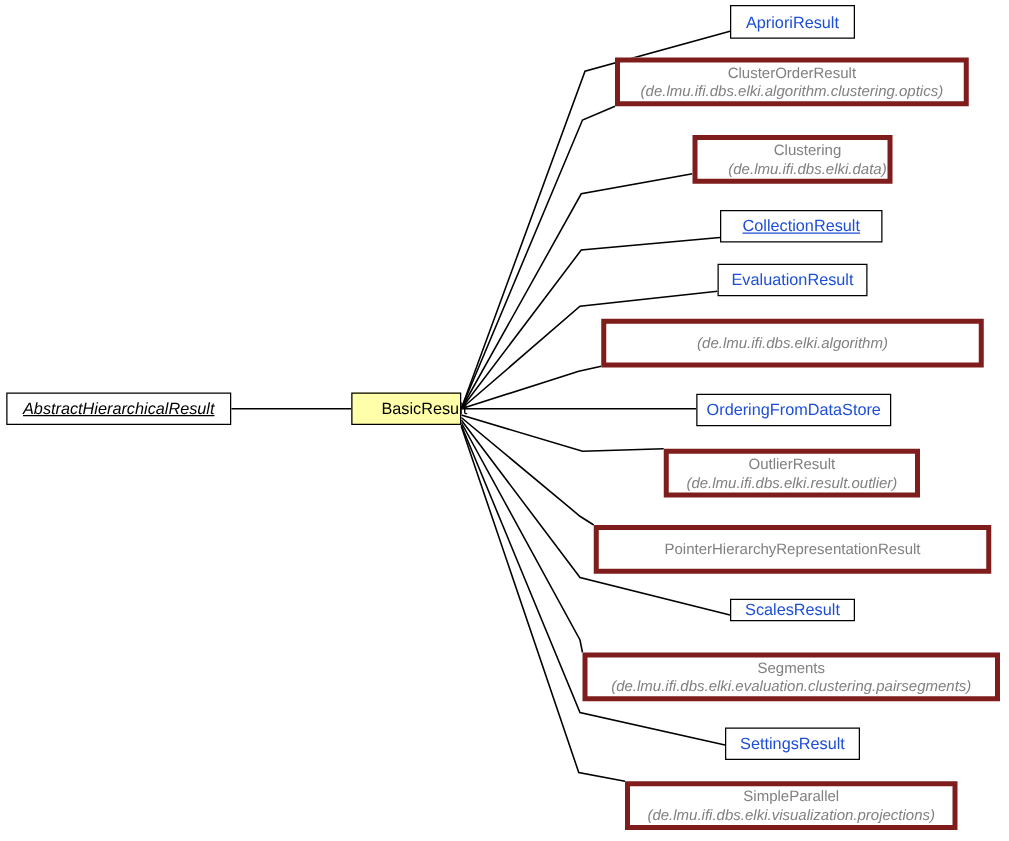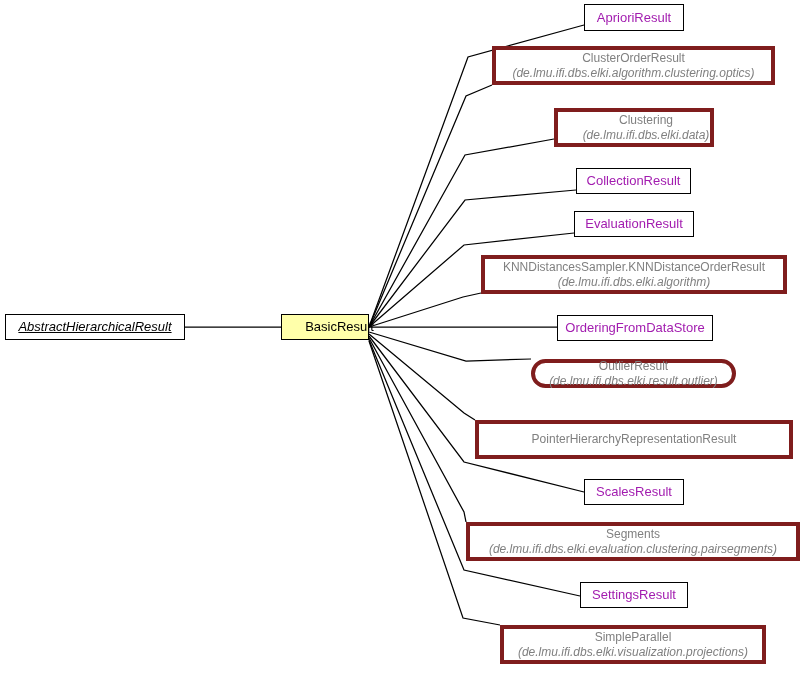--- a/index.html
+++ b/index.html
@@ -41,21 +41,21 @@
   .uml-node .n-title {
     display: block;
   }
   .uml-node .n-pkg {
     display: block;
     font-style: italic;
   }
   
   .k-plain {
     border: 1px solid #000000;
-    color: #a21caf;
+    color: #1d4ed8;
     font-size: 13px;
   }
   
   .k-muted {
     border: 4px solid #7f1d1d;
     color: #808080;
     font-size: 12px;
   }
   
   .k-abstract {
@@ -109,41 +109,40 @@
         <span class="n-title">AprioriResult</span>
       </div>
       <div class="uml-node k-muted" style="left: 492px; top: 46px; width: 283px; height: 39px;">
         <span class="n-title">ClusterOrderResult</span>
         <span class="n-pkg">(de.lmu.ifi.dbs.elki.algorithm.clustering.optics)</span>
       </div>
       <div class="uml-node k-muted" style="left: 554px; top: 108px; width: 160px; height: 39px; padding-left: 24px;">
         <span class="n-title">Clustering</span>
         <span class="n-pkg">(de.lmu.ifi.dbs.elki.data)</span>
       </div>
-      <div class="uml-node k-plain" style="left: 576px; top: 168px; width: 115px; height: 26px;">
+      <div class="uml-node k-plain" style="left: 576px; top: 168px; width: 130px; height: 26px; text-decoration: underline;">
         <span class="n-title">CollectionResult</span>
       </div>
       <div class="uml-node k-plain" style="left: 574px; top: 211px; width: 120px; height: 26px;">
         <span class="n-title">EvaluationResult</span>
       </div>
       <div class="uml-node k-muted" style="left: 481px; top: 255px; width: 306px; height: 39px;">
-        <span class="n-title">KNNDistancesSampler.KNNDistanceOrderResult</span>
         <span class="n-pkg">(de.lmu.ifi.dbs.elki.algorithm)</span>
       </div>
       <div class="uml-node k-plain" style="left: 557px; top: 315px; width: 156px; height: 26px;">
         <span class="n-title">OrderingFromDataStore</span>
       </div>
-      <div class="uml-node k-muted" style="left: 531px; top: 359px; width: 205px; height: 29px; border-radius: 15px;">
+      <div class="uml-node k-muted" style="left: 531px; top: 359px; width: 205px; height: 39px;">
         <span class="n-title">OutlierResult</span>
         <span class="n-pkg">(de.lmu.ifi.dbs.elki.result.outlier)</span>
       </div>
       <div class="uml-node k-muted" style="left: 475px; top: 420px; width: 318px; height: 39px;">
         <span class="n-title">PointerHierarchyRepresentationResult</span>
       </div>
-      <div class="uml-node k-plain" style="left: 584px; top: 479px; width: 100px; height: 26px;">
+      <div class="uml-node k-plain" style="left: 584px; top: 479px; width: 100px; height: 18px;">
         <span class="n-title">ScalesResult</span>
       </div>
       <div class="uml-node k-muted" style="left: 466px; top: 522px; width: 334px; height: 39px;">
         <span class="n-title">Segments</span>
         <span class="n-pkg">(de.lmu.ifi.dbs.elki.evaluation.clustering.pairsegments)</span>
       </div>
       <div class="uml-node k-plain" style="left: 580px; top: 582px; width: 108px; height: 26px;">
         <span class="n-title">SettingsResult</span>
       </div>
       <div class="uml-node k-muted" style="left: 500px; top: 625px; width: 266px; height: 39px;">

